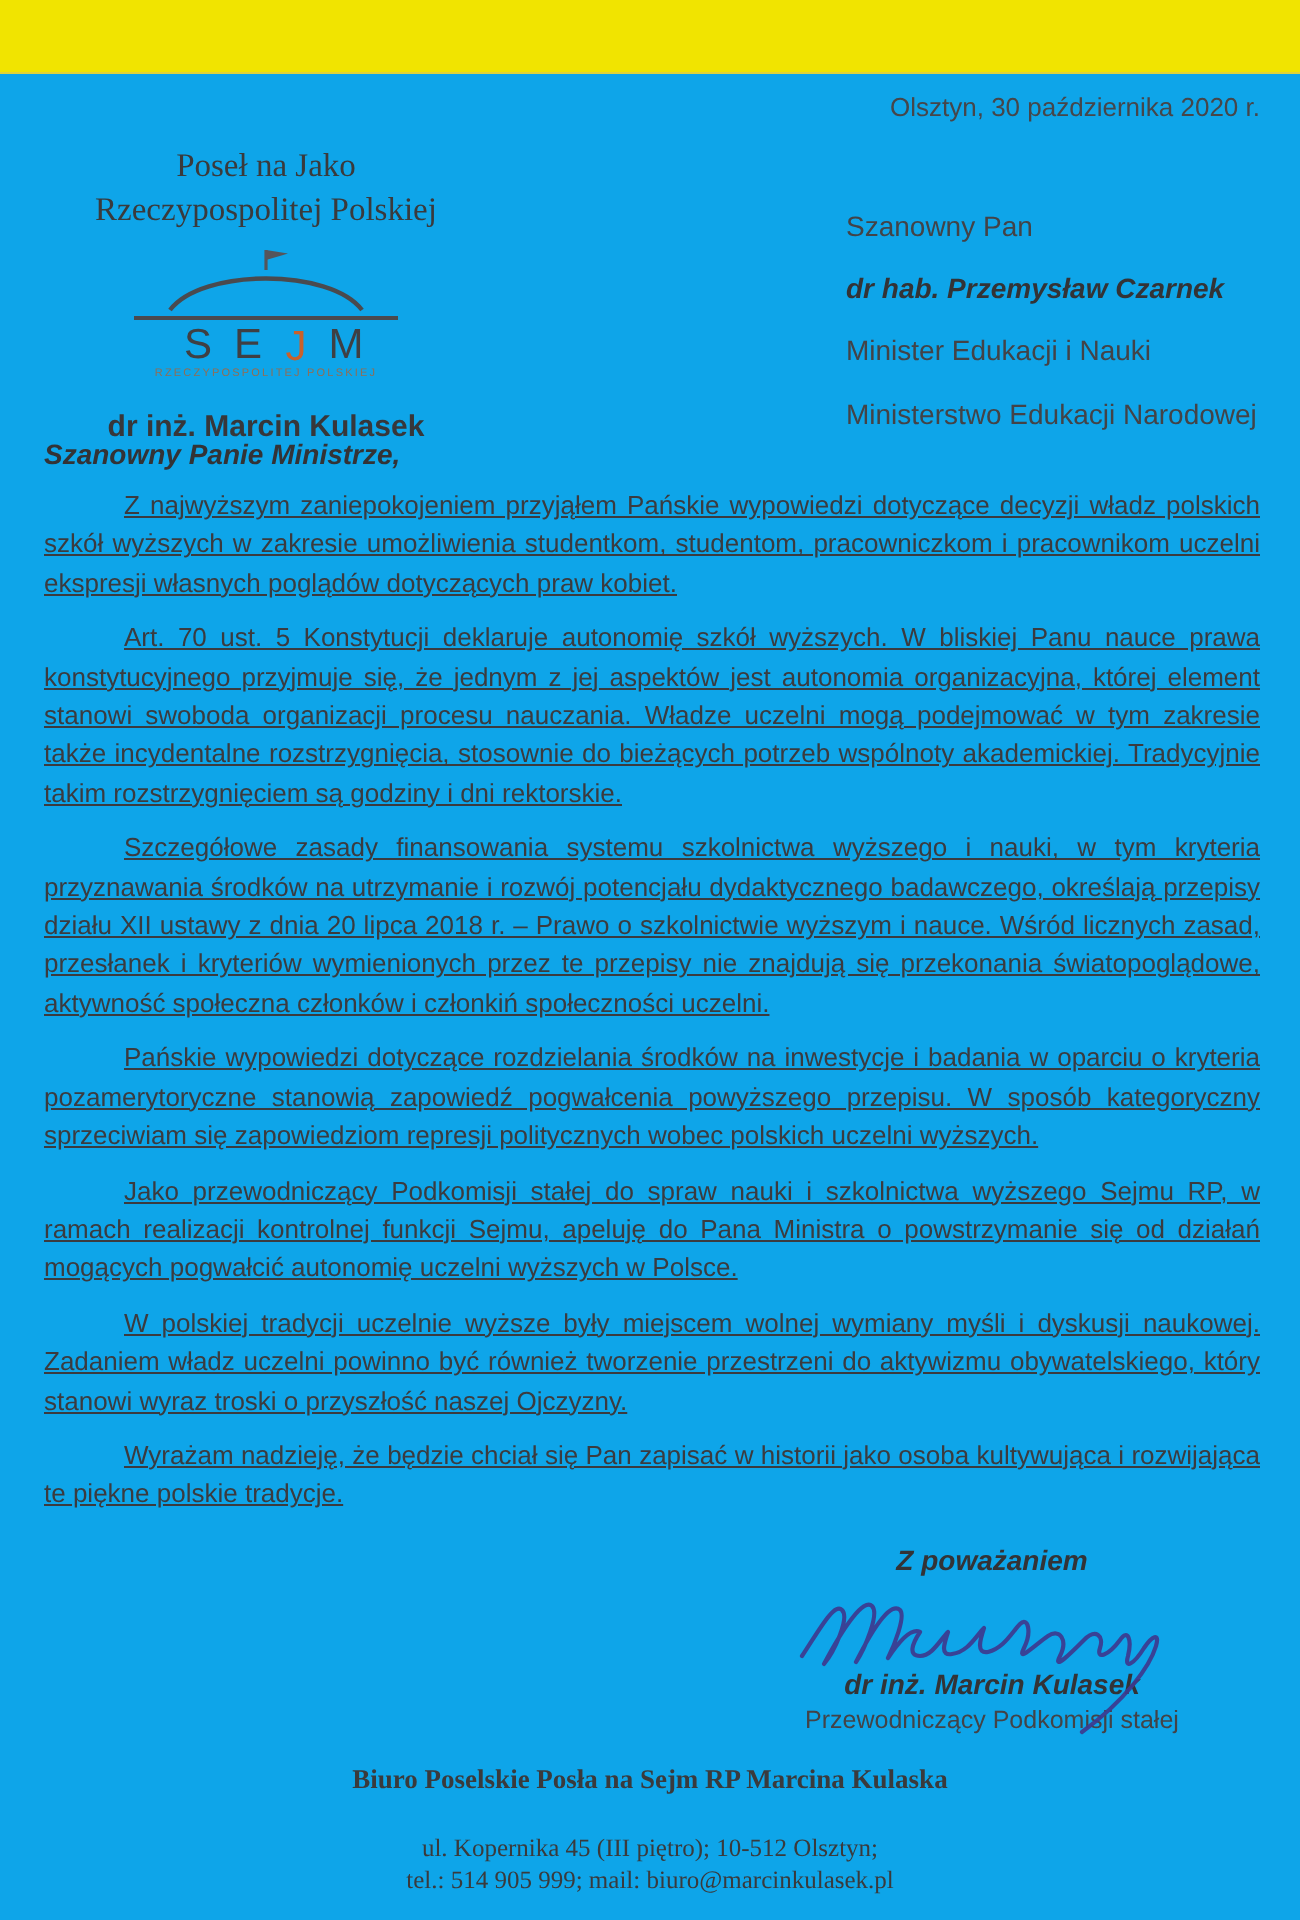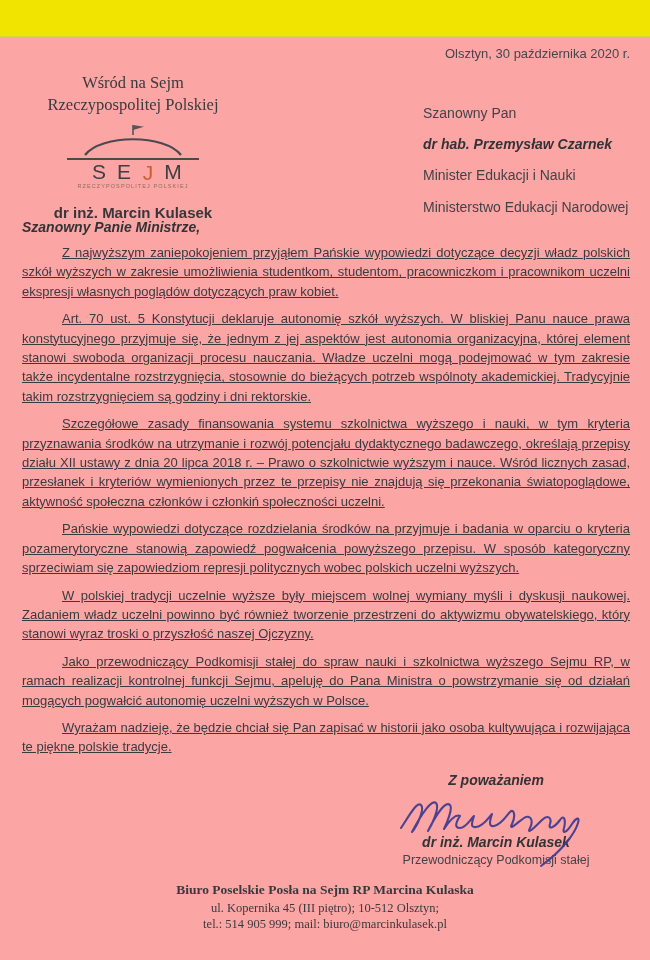--- a/index.html
+++ b/index.html
@@ -1,18 +1,18 @@
 <!DOCTYPE html>
 <html><head>
 <meta charset="utf-8">
 <style>
   html,body{margin:0;padding:0;background:#d8d8da;}
   .page{
     position:relative;width:650px;height:960px;margin:0 auto;
-    background:#fca5a5;
+    background:#0ea5e9;
     font-family:"Liberation Sans",sans-serif;
     color:#3c3c3e;overflow:hidden;
     box-shadow:0 0 6px rgba(0,0,0,.25);
   }
   .band{position:absolute;top:0;left:0;width:100%;height:36px;background:#f1e400;border-bottom:1px solid #dfd23a;}
   .date{position:absolute;top:46px;right:20px;font-size:13px;color:#46464a;}
   
   .sender{position:absolute;top:72px;left:28px;width:210px;text-align:center;}
   .org{font-family:"Liberation Serif",serif;font-size:16.5px;line-height:1.35;color:#3a3a3c;}
   .logo{margin-top:5px;}
@@ -30,36 +30,36 @@
   }
   
   .closing{position:absolute;top:772px;left:362px;width:268px;text-align:center;}
   .valediction{font-weight:bold;font-style:italic;font-size:14px;color:#333336;}
   .sig-wrap{height:50px;margin:0 0 -4px 0;position:relative;}
   .sig-wrap svg{overflow:visible;}
   .signer-name{font-weight:bold;font-style:italic;font-size:14px;color:#333336;}
   .signer-title{font-size:12.5px;line-height:17px;color:#434347;margin-top:2px;}
   
   .footer{position:absolute;top:882px;left:0;width:100%;text-align:center;font-family:"Liberation Serif",serif;color:#3a3a3c;}
-  .footer .f1{font-weight:bold;font-size:13.5px;margin-bottom:2px;}
+  .footer .f1{font-weight:bold;font-size:13.5px;margin-bottom:18px;}
   .footer .f2,.footer .f3{font-size:12.5px;line-height:16px;}
   .logo text{font-family:"Liberation Sans",sans-serif;}
 </style>
 </head>
 <body>
 
 <div class="page">
 
   <div class="band"></div>
 
   <div class="date">Olsztyn, 30 października 2020 r.</div>
 
   <div class="sender">
     <div class="org">
-      <div>Wśród na Sejm</div>
+      <div>Poseł na Jako</div>
       <div>Rzeczypospolitej  Polskiej</div>
     </div>
     <div class="logo">
       <svg width="140" height="68" viewBox="0 0 140 68">
         <line x1="70" y1="3" x2="70" y2="13" stroke="#55555a" stroke-width="1.6"></line>
         <path d="M70 3 L81 4.8 L70 8 Z" fill="#55555a"></path>
         <path d="M22 33 C38 12, 102 12, 118 33" fill="none" stroke="#4a4a4e" stroke-width="2.2"></path>
         <line x1="4" y1="37" x2="136" y2="37" stroke="#4a4a4e" stroke-width="2"></line>
         <text x="36" y="57" font-size="21" fill="#3f3f43" text-anchor="middle">S</text>
         <text x="61" y="57" font-size="21" fill="#3f3f43" text-anchor="middle">E</text>
@@ -77,23 +77,23 @@
     <div>Minister Edukacji i Nauki</div>
     <div>Ministerstwo Edukacji Narodowej</div>
   </div>
 
   <div class="salutation">Szanowny Panie Ministrze,</div>
 
   <div class="body-text">
     <p>Z najwyższym zaniepokojeniem przyjąłem Pańskie wypowiedzi dotyczące decyzji władz polskich szkół wyższych w zakresie umożliwienia studentkom, studentom, pracowniczkom i pracownikom uczelni ekspresji własnych poglądów dotyczących praw kobiet.</p>
     <p>Art. 70 ust. 5 Konstytucji deklaruje autonomię szkół wyższych. W bliskiej Panu nauce prawa konstytucyjnego przyjmuje się, że jednym z jej aspektów jest autonomia organizacyjna, której element stanowi swoboda organizacji procesu nauczania. Władze uczelni mogą podejmować w tym zakresie także incydentalne rozstrzygnięcia, stosownie do bieżących potrzeb wspólnoty akademickiej. Tradycyjnie takim rozstrzygnięciem są godziny i dni rektorskie.</p>
     <p>Szczegółowe zasady finansowania systemu szkolnictwa wyższego i nauki, w tym kryteria przyznawania środków na utrzymanie i rozwój potencjału dydaktycznego badawczego, określają przepisy działu XII ustawy z dnia 20 lipca 2018 r. – Prawo o szkolnictwie wyższym i nauce. Wśród licznych zasad, przesłanek i kryteriów wymienionych przez te przepisy nie znajdują się przekonania światopoglądowe, aktywność społeczna członków i członkiń społeczności uczelni.</p>
-    <p>Pańskie wypowiedzi dotyczące rozdzielania środków na przyjmuje i badania w oparciu o kryteria pozamerytoryczne stanowią zapowiedź pogwałcenia powyższego przepisu. W sposób kategoryczny sprzeciwiam się zapowiedziom represji politycznych wobec polskich uczelni wyższych.</p>
+    <p>Pańskie wypowiedzi dotyczące rozdzielania środków na inwestycje i badania w oparciu o kryteria pozamerytoryczne stanowią zapowiedź pogwałcenia powyższego przepisu. W sposób kategoryczny sprzeciwiam się zapowiedziom represji politycznych wobec polskich uczelni wyższych.</p>
+    <p>Jako przewodniczący Podkomisji stałej do spraw nauki i szkolnictwa wyższego Sejmu RP, w ramach realizacji kontrolnej funkcji Sejmu, apeluję do Pana Ministra o powstrzymanie się od działań mogących pogwałcić autonomię uczelni wyższych w Polsce.</p>
     <p>W polskiej tradycji uczelnie wyższe były miejscem wolnej wymiany myśli i dyskusji naukowej. Zadaniem władz uczelni powinno być również tworzenie przestrzeni do aktywizmu obywatelskiego, który stanowi wyraz troski o przyszłość naszej Ojczyzny.</p>
-    <p>Jako przewodniczący Podkomisji stałej do spraw nauki i szkolnictwa wyższego Sejmu RP, w ramach realizacji kontrolnej funkcji Sejmu, apeluję do Pana Ministra o powstrzymanie się od działań mogących pogwałcić autonomię uczelni wyższych w Polsce.</p>
     <p>Wyrażam nadzieję, że będzie chciał się Pan zapisać w historii jako osoba kultywująca i rozwijająca te piękne polskie tradycje.</p>
   </div>
 
   <div class="closing">
     <div class="valediction">Z poważaniem</div>
     <div class="sig-wrap">
       <svg width="210" height="50" viewBox="0 0 210 50">
         <path d="M10 40 C18 28 26 13 30 17 C34 21 26 38 21 44
                  C31 25 41 11 45 15 C49 19 41 37 37 43
                  C47 23 55 13 59 17 C62 20 56 35 53 41

